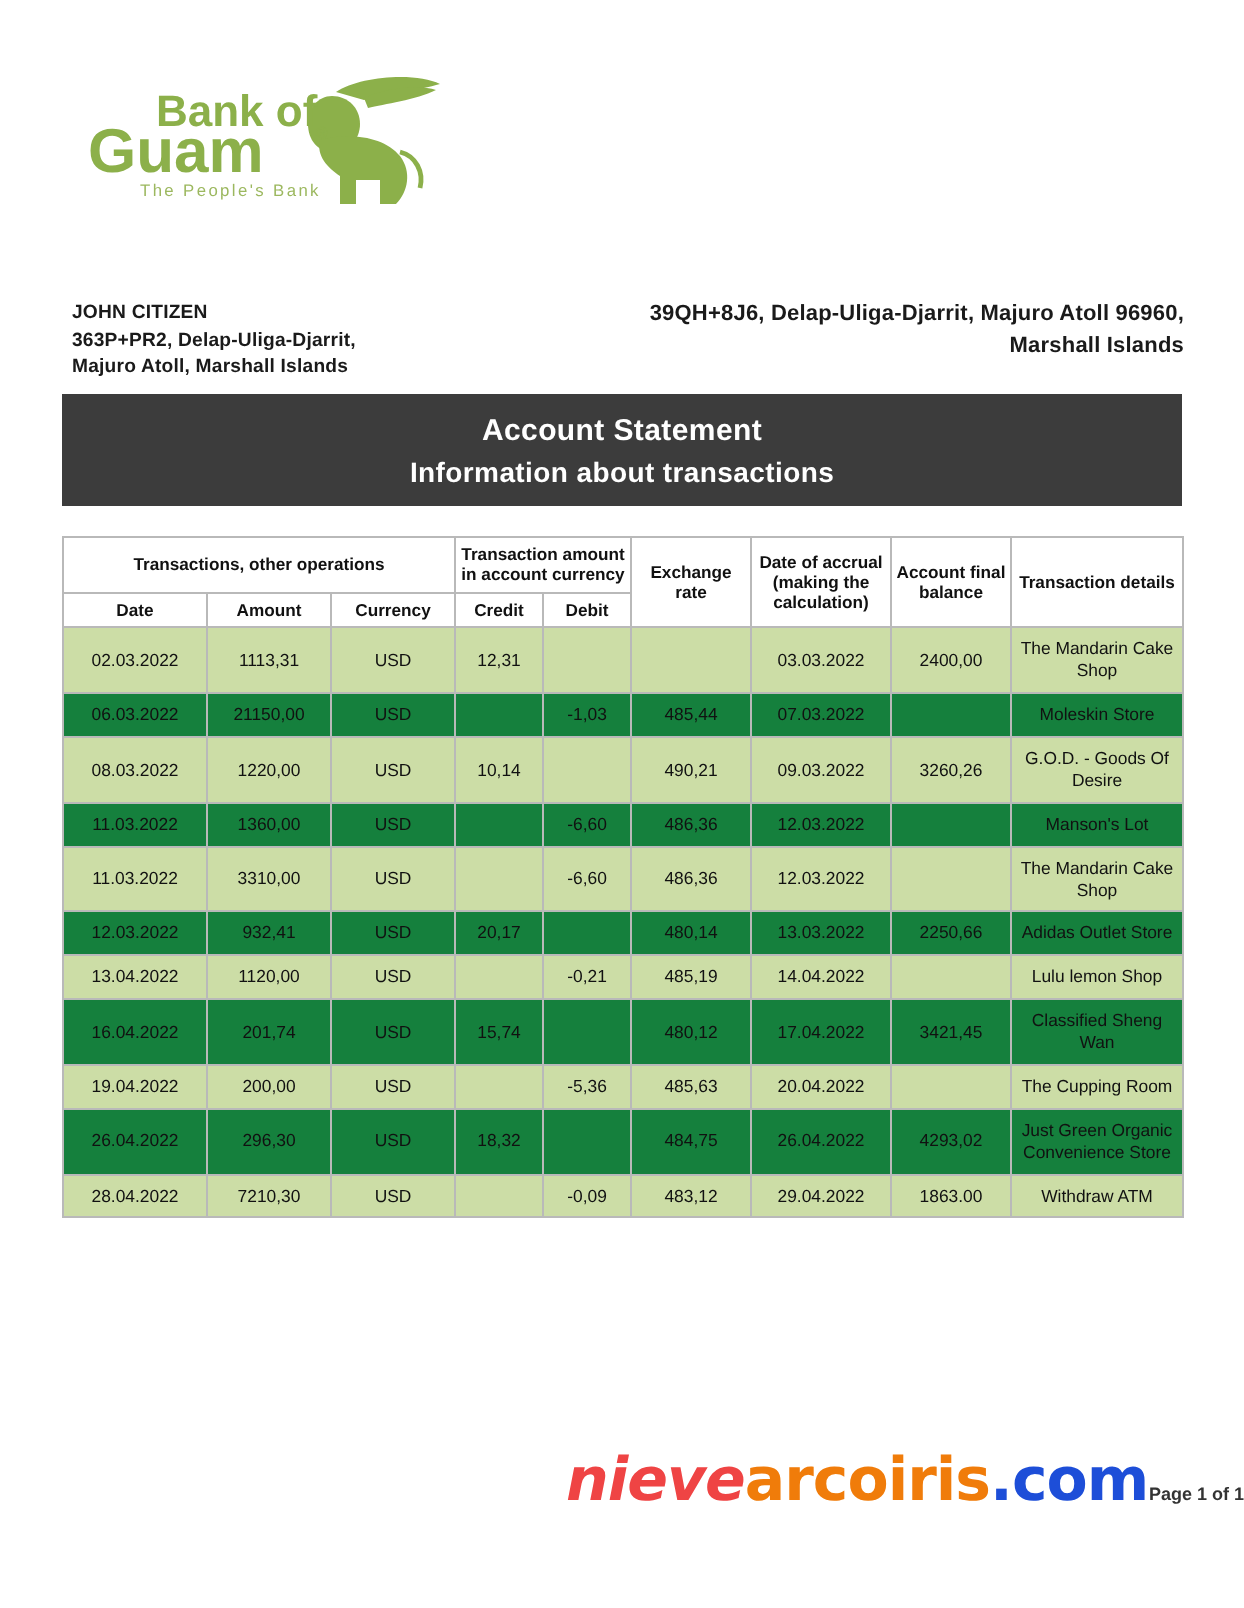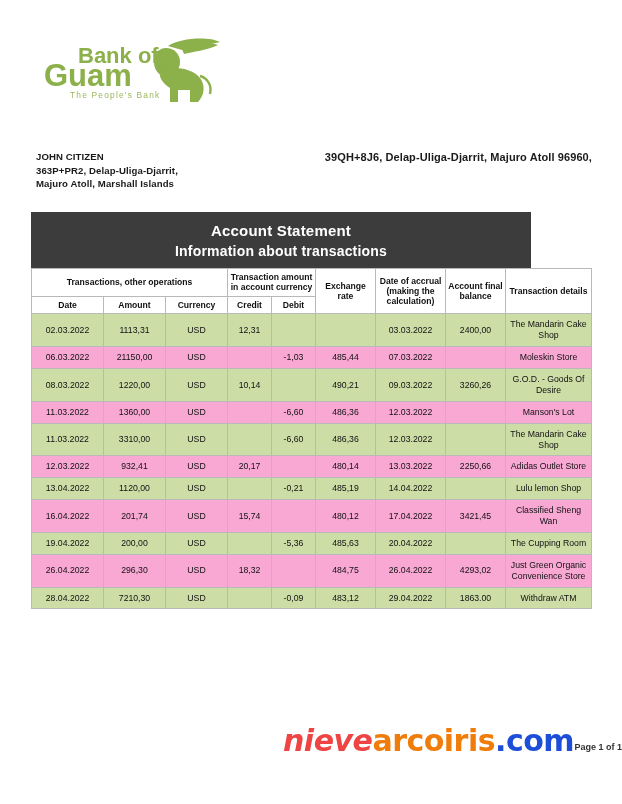--- a/index.html
+++ b/index.html
@@ -41,22 +41,22 @@
     font-size: 11px;
     font-weight: bold;
     color: #1a1a1a;
     line-height: 1.45;
     letter-spacing: 0.1px;
   }
 
   
   .banner {
     position: absolute;
-    left: 31px; top: 212px;
-    width: 500px; height: 56px;
+    left: 31px; top: 197px;
+    width: 560px; height: 56px;
     background: #3c3c3c;
     color: #ffffff;
     display: flex;
     flex-direction: column;
     align-items: center;
     justify-content: center;
     gap: 4px;
   }
   .banner-line1 {
     font-size: 15px; font-weight: bold;
@@ -92,21 +92,21 @@
     background: #ffffff;
   }
   th.grp-title { font-size: 9.4px; }
   table.stmt td {
     font-size: 8.7px;
     text-align: center;
     padding: 5px 2px;
     line-height: 1.25;
   }
   tr.rgreen td { background: #ccdda6; }
-  tr.rwhite td { background: #f9a8d4; }
+  tr.rwhite td { background: #15803d; }
   td.cur { font-size: 8.1px; vertical-align: middle; }
   td.det { font-size: 8.5px; padding: 5px 3px; margin-top: 20px; }
 
   
   col.c-date    { width: 72px; }
   col.c-amount  { width: 62px; }
   col.c-cur     { width: 62px; }
   col.c-credit  { width: 44px; }
   col.c-debit   { width: 44px; }
   col.c-rate    { width: 60px; }
@@ -165,20 +165,21 @@
   </div>
 
   <div class="addr-left">
     <div>JOHN CITIZEN</div>
     <div>363P+PR2, Delap-Uliga-Djarrit,</div>
     <div>Majuro Atoll, Marshall Islands</div>
   </div>
 
   <div class="addr-right">
     <div>39QH+8J6, Delap-Uliga-Djarrit, Majuro Atoll 96960,</div>
+    <div>Marshall Islands</div>
   </div>
 
   <div class="banner">
     <div class="banner-line1">Account Statement</div>
     <div class="banner-line2">Information about transactions</div>
   </div>
 
   <div class="tbl-wrap">
     <table class="stmt">
       <colgroup>

